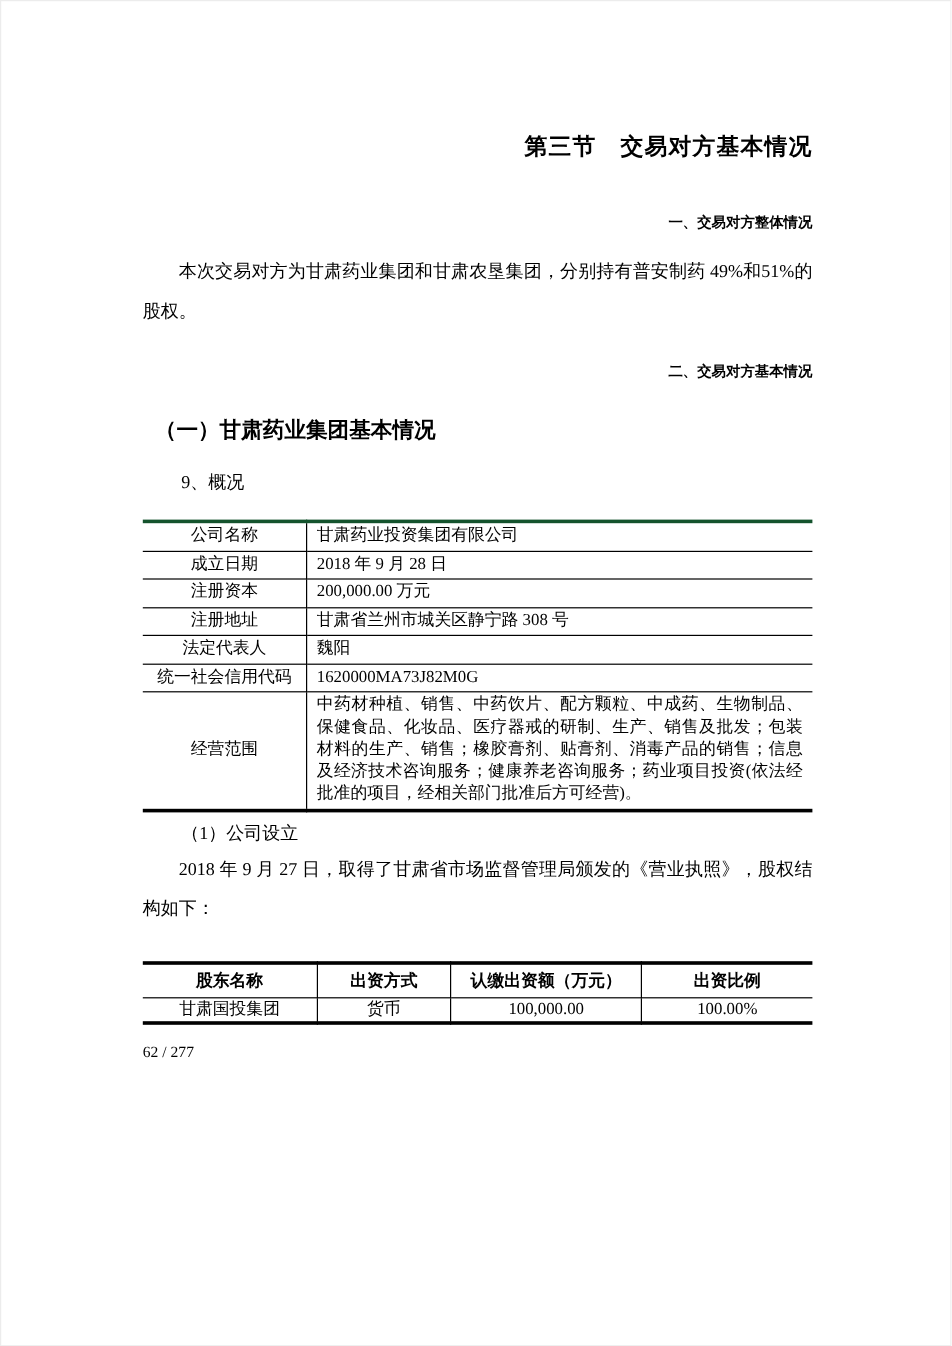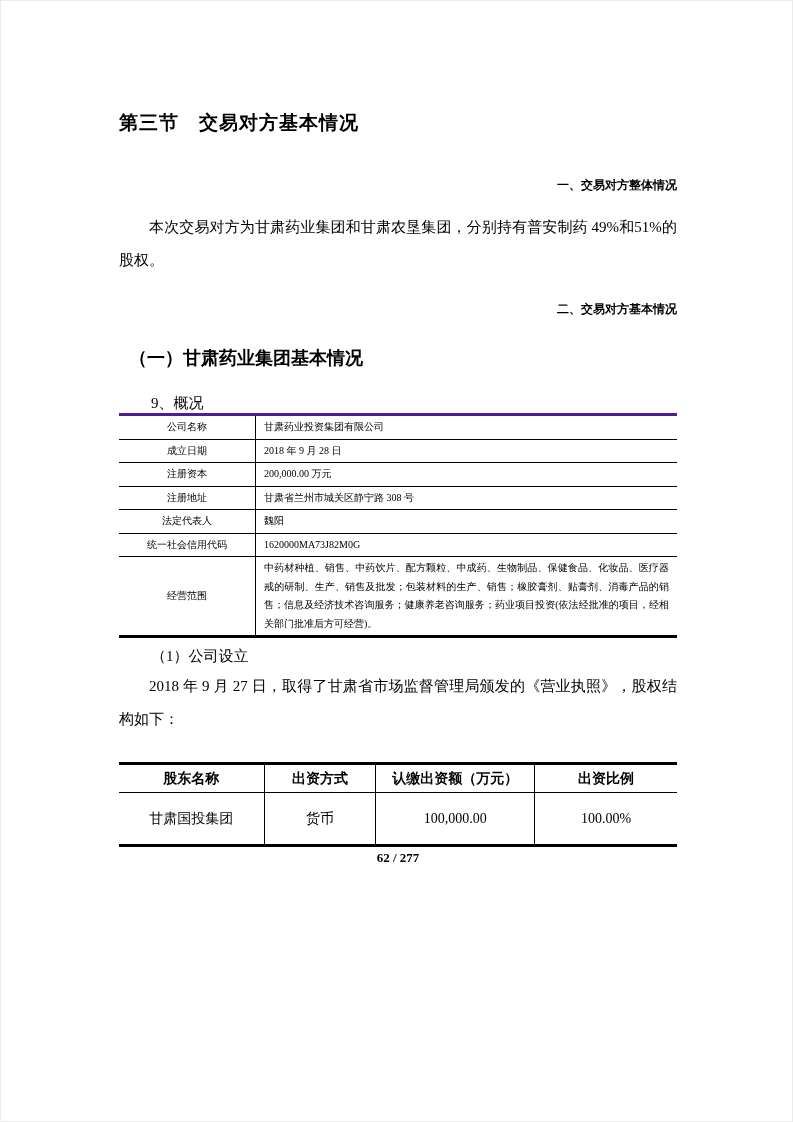--- a/index.html
+++ b/index.html
@@ -15,21 +15,21 @@
     overflow: hidden;
   }
   .content {
     position: absolute;
     left: 118px;
     top: 0;
     width: 558px;
   }
   .doc-title {
     margin: 108px 0 0 0;
-    text-align: left;
+    text-align: right;
     font-family: "Liberation Sans", "DejaVu Sans", sans-serif;
     font-weight: bold;
     font-size: 19px;
     line-height: 28px;
     letter-spacing: 1px;
   }
   .h-l1 {
     margin: 36px 0 0 0;
     font-family: "Liberation Sans", "DejaVu Sans", sans-serif;
     font-weight: bold;
@@ -58,23 +58,23 @@
     font-size: 15px;
     line-height: 20px;
   }
   .list-label.after-table { margin-top: 12px; }
   .list-label.sub { margin-top: 8px; }
 
   
   table.overview-table {
     width: 100%;
     border-collapse: collapse;
-    margin-top: 0;
-    font-size: 10px;
-    border-top: 3px solid #4c1d95;
+    margin-top: 20px;
+    font-size: 14px;
+    border-top: 3px solid #14532d;
     border-bottom: 3px solid #000;
   }
   table.overview-table td {
     border-bottom: 1.5px solid #000;
     padding: 2px 8px;
     line-height: 18.5px;
     vertical-align: middle;
   }
   table.overview-table tr:last-child td { border-bottom: none; }
   table.overview-table td.label-cell {
@@ -98,34 +98,34 @@
   table.equity-table th {
     font-family: "Liberation Sans", "DejaVu Sans", sans-serif;
     font-weight: bold;
     border-bottom: 1.5px solid #000;
     border-right: 1.2px solid #000;
     padding: 4px 2px;
     line-height: 19px;
   }
   table.equity-table td {
     border-right: 1.2px solid #000;
-    padding: 16px 2px;
+    padding: 0 2px;
     line-height: 19px;
   }
   table.equity-table th:last-child,
   table.equity-table td:last-child { border-right: none; }
   table.equity-table .col-1 { width: 26%; text-align: center; }
   table.equity-table .col-2 { width: 20%; }
   table.equity-table .col-3 { width: 28.5%; }
   table.equity-table .col-4 { width: 25.5%; }
 
   .page-number {
-    margin-top: 2px;
-    text-align: center;
-    font-weight: bold;
+    margin-top: 14px;
+    text-align: left;
+    font-weight: normal;
     font-size: 13px;
     line-height: 17px;
   }
 </style>
 </head>
 <body>
 
 <div class="page">
   <div class="content">
 

